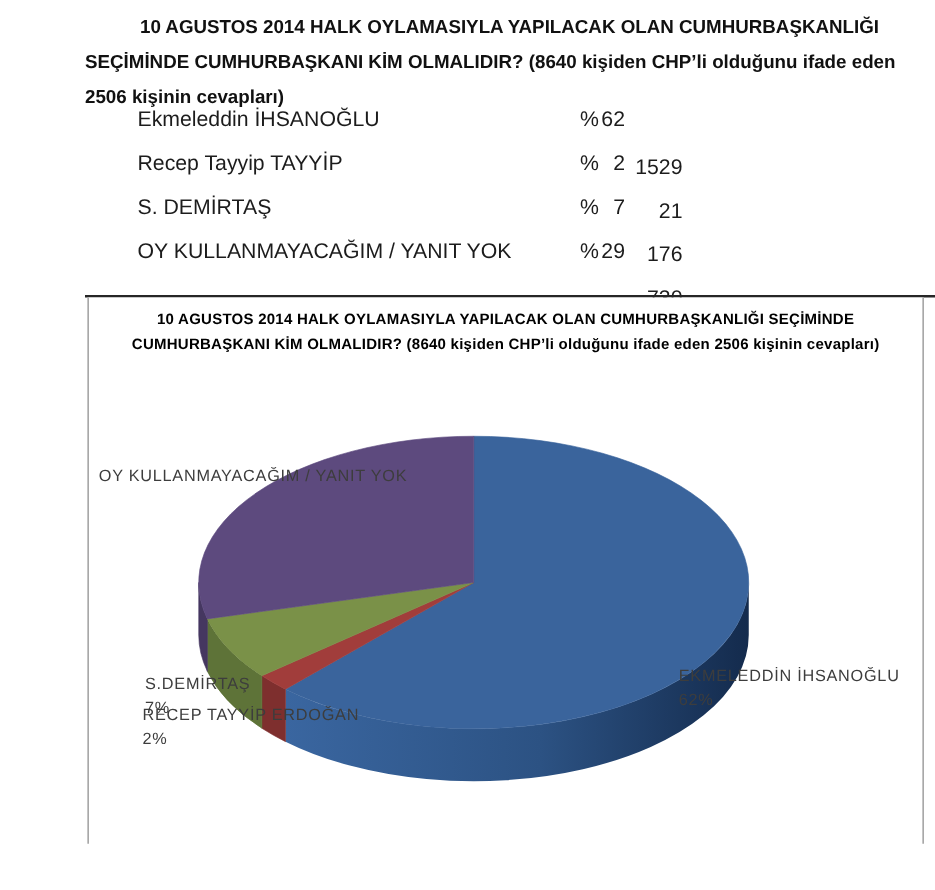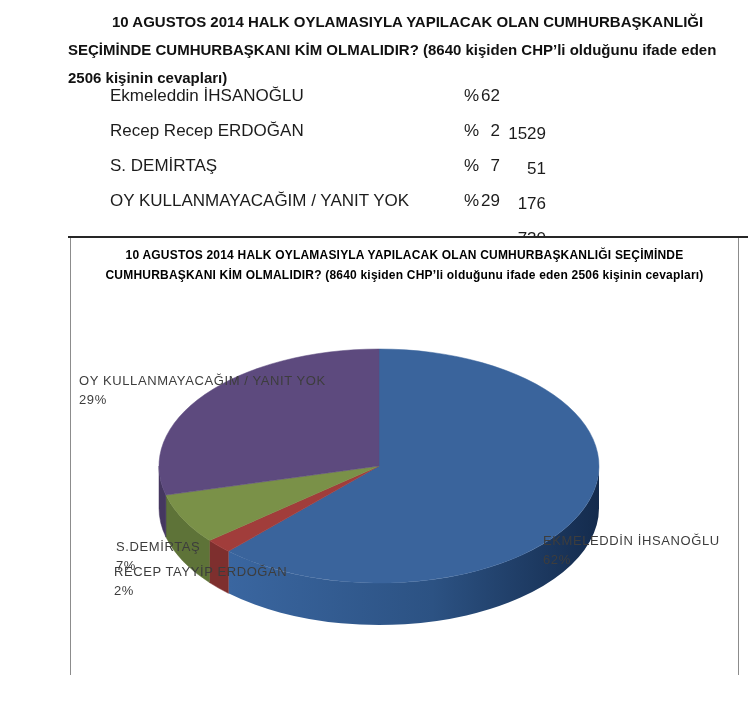--- a/index.html
+++ b/index.html
@@ -55,24 +55,24 @@
   </div>
 
   <div class="results">
     <div class="row">
       <span class="name">Ekmeleddin İHSANOĞLU</span>
       <span class="psign">%</span>
       <span class="pnum">62</span>
       <span class="cnt">1529</span>
     </div>
     <div class="row">
-      <span class="name">Recep Recep ERDOĞAN</span>
+      <span class="name">Recep Tayyip TAYYİP</span>
       <span class="psign">%</span>
       <span class="pnum">2</span>
-      <span class="cnt">51</span>
+      <span class="cnt">21</span>
     </div>
     <div class="row">
       <span class="name">S. DEMİRTAŞ</span>
       <span class="psign">%</span>
       <span class="pnum">7</span>
       <span class="cnt">176</span>
     </div>
     <div class="row">
       <span class="name">OY KULLANMAYACAĞIM / YANIT YOK</span>
       <span class="psign">%</span>
@@ -102,21 +102,20 @@
         <path d="M138.5,302.6 A220,117 0 0 1 94.9,257.1 L94.9,299.1 A220,117 0 0 0 138.5,344.6 Z" fill="#5E7338" stroke="#5E7338" stroke-width="0.5"></path>
         <path d="M94.9,257.1 A220,117 0 0 1 88,228 L88,270 A220,117 0 0 0 94.9,299.1 Z" fill="#453760" stroke="#453760" stroke-width="0.5"></path>
         <path d="M308,228 L308,111 A220,117 0 1 1 157.4,313.3 Z" fill="#3A649C" stroke="#3A649C" stroke-width="0.5"></path>
         <path d="M308,228 L157.4,313.3 A220,117 0 0 1 138.5,302.6 Z" fill="#A13D3B" stroke="#A13D3B" stroke-width="0.5"></path>
         <path d="M308,228 L138.5,302.6 A220,117 0 0 1 94.9,257.1 Z" fill="#7A9148" stroke="#7A9148" stroke-width="0.5"></path>
         <path d="M308,228 L94.9,257.1 A220,117 0 0 1 308,111 Z" fill="#5D4A7E" stroke="#5D4A7E" stroke-width="0.5"></path>
       </svg>
 
     <div class="pie-label lbl-yok">
       <div>OY KULLANMAYACAĞIM / YANIT YOK</div>
-      <div>29%</div>
     </div>
     <div class="pie-label lbl-dem">
       <div>S.DEMİRTAŞ</div>
       <div>7%</div>
     </div>
     <div class="pie-label lbl-erd">
       <div>RECEP TAYYİP ERDOĞAN</div>
       <div>2%</div>
     </div>
     <div class="pie-label lbl-ihs">

